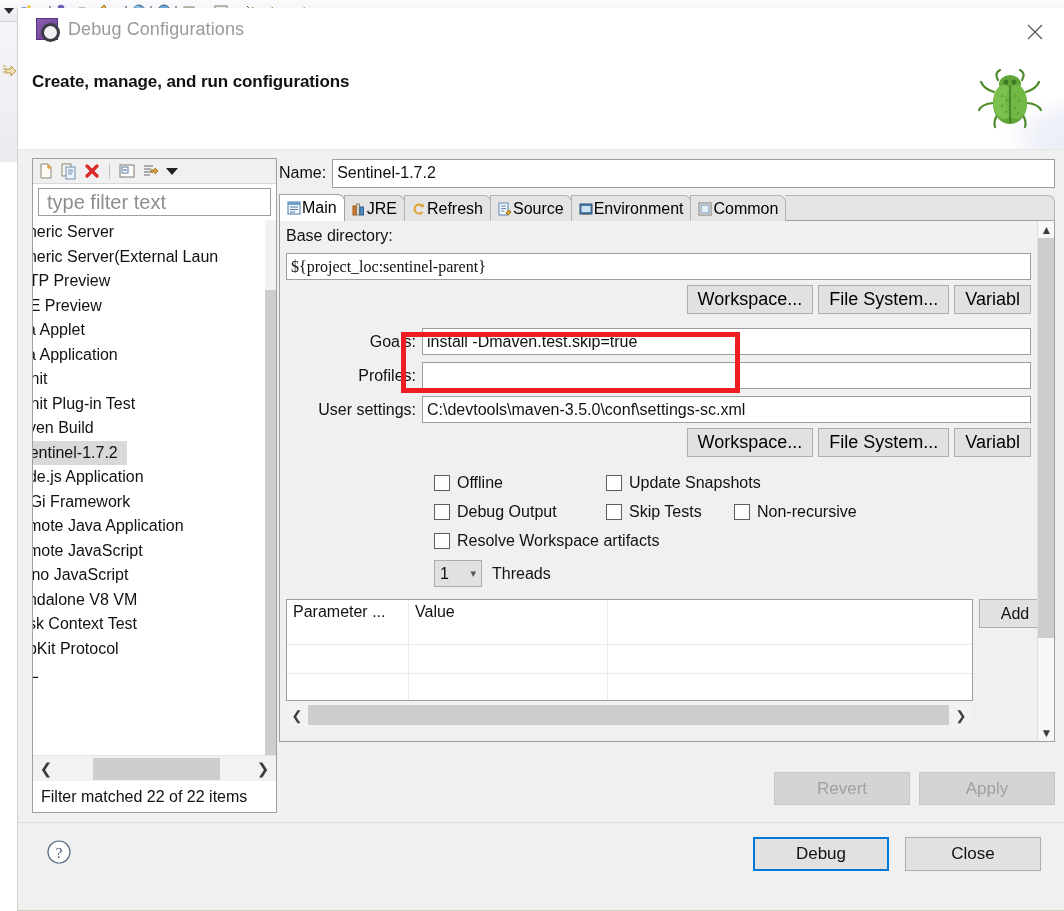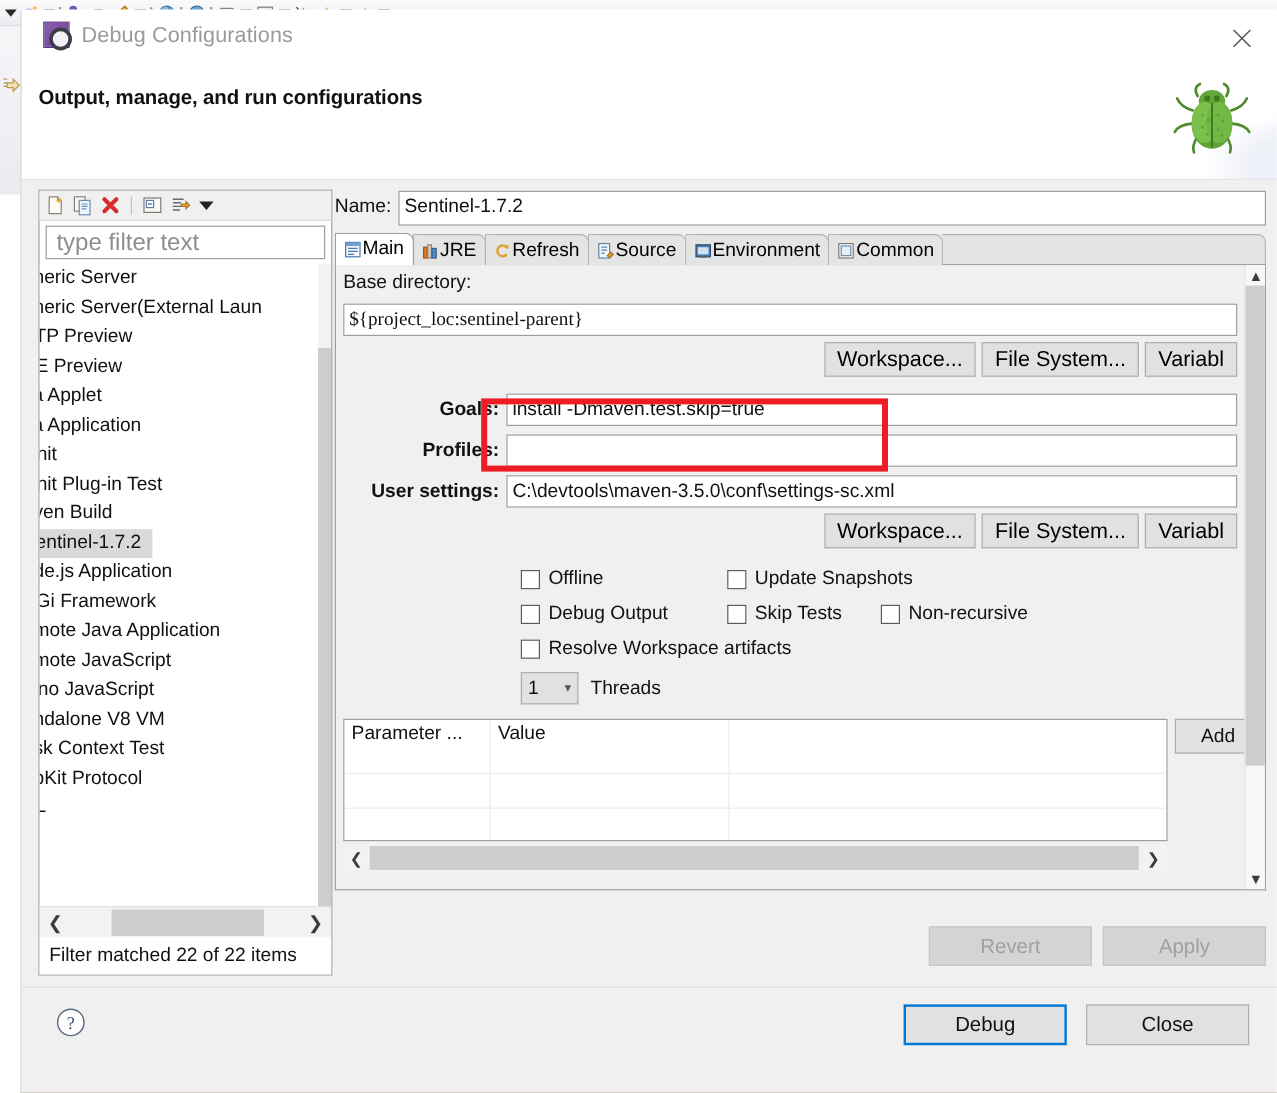--- a/index.html
+++ b/index.html
@@ -262,21 +262,21 @@
     padding: 0 4px; outline: none;
   }
   .btnrow { display: flex; justify-content: flex-end; gap: 5px; margin-top: 5px; }
   .gbtn {
     height: 29px; min-width: 104px; padding: 0 10px;
     background: #e1e1e1; border: 1px solid #adadad;
     font-family: "Liberation Sans", sans-serif; font-size: 18px; color: #000000;
     cursor: default; white-space: nowrap; overflow: hidden;
   }
   .lbl-field-row { display: flex; align-items: center; margin-top: 7px; }
-  .lbl-field-row .lbl { width: 136px; text-align: right; padding-right: 6px; flex: 0 0 auto; font-weight: bold; }
+  .lbl-field-row .lbl { width: 136px; text-align: right; padding-right: 6px; flex: 0 0 auto; }
   .lbl-field-row .field-input { flex: 1 1 auto; }
 
   
   #checks { margin: 11px 0 0 148px; }
   .chk-row { display: flex; align-items: center; height: 29px; }
   .chk {
     display: flex; align-items: center; gap: 7px; cursor: default;
     font-size: 16px; color: #111;
   }
   .box {
@@ -467,21 +467,21 @@
     <div id="dlg-title-text">Debug Configurations</div>
     <div id="dlg-close">
       <svg width="20" height="20" viewBox="0 0 20 20">
           <path d="M3 3 L17 17 M17 3 L3 17" stroke="#5a5a5a" stroke-width="1.3" fill="none"></path>
         </svg>
     </div>
   </div>
 
   <div id="dlg-header">
     <div id="dlg-header-swoosh"></div>
-    <div id="dlg-heading">Output, manage, and run configurations</div>
+    <div id="dlg-heading">Create, manage, and run configurations</div>
     <div id="bug-icon">
       <svg width="72" height="72" viewBox="0 0 72 72">
         <g stroke="#4f8a2c" stroke-width="2.2" fill="none" stroke-linecap="round">
           <path d="M24 18 q-4 -7 2 -10"></path>
             <path d="M48 18 q4 -7 -2 -10"></path>
           <path d="M20 30 q-10 -3 -13 -10"></path>
             <path d="M52 30 q10 -3 13 -10"></path>
           <path d="M19 41 q-11 1 -14 7"></path>
             <path d="M53 41 q11 1 14 7"></path>
           <path d="M24 52 q-5 7 -3 13"></path>

